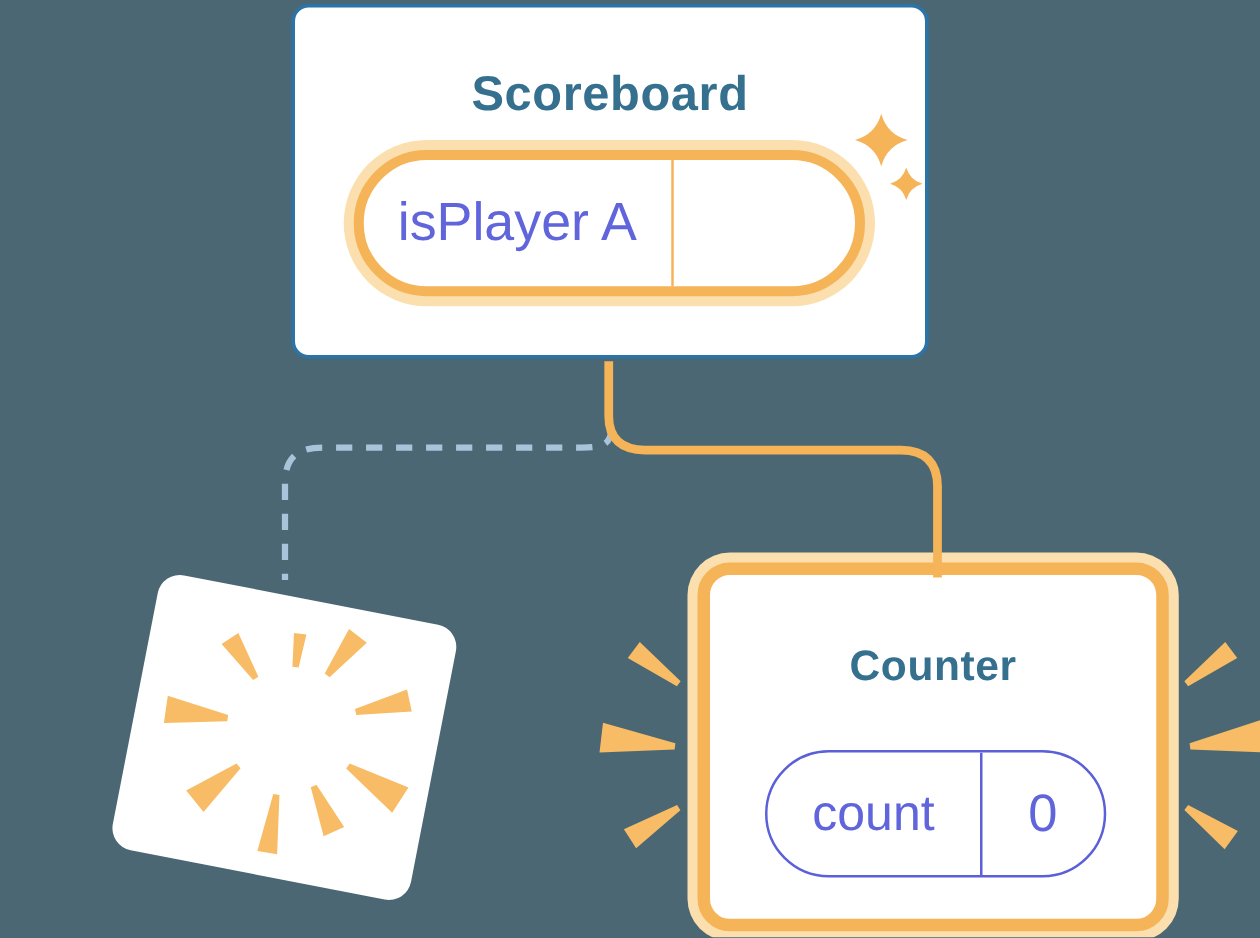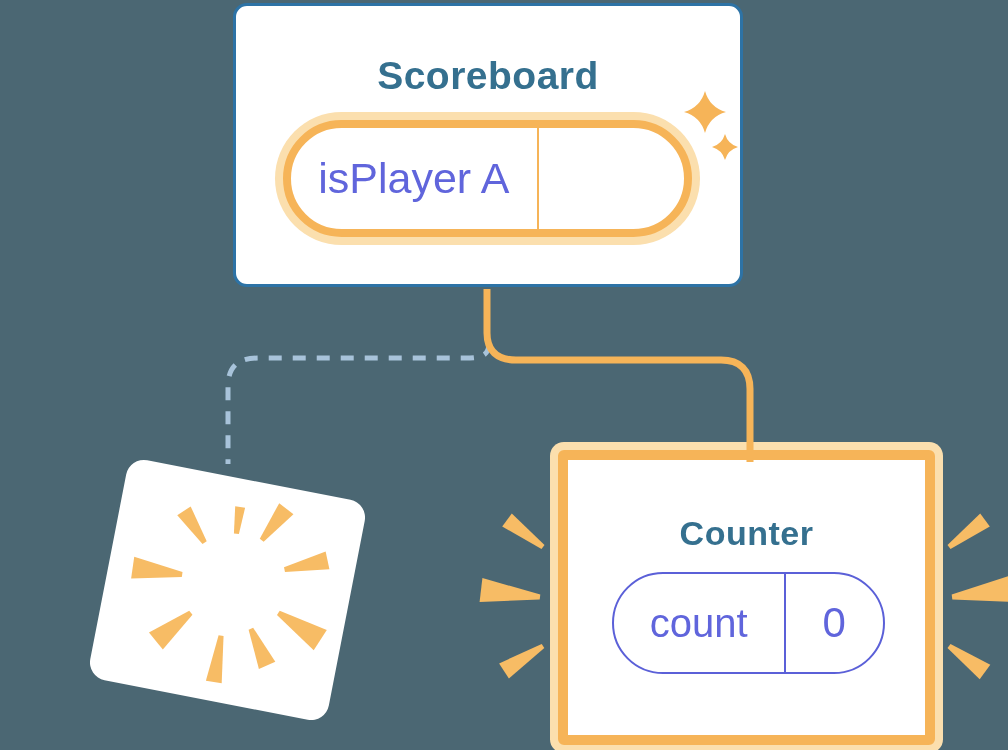--- a/index.html
+++ b/index.html
@@ -28,21 +28,21 @@
   .scoreboard-card {
     left: 233px; top: 3px;
     width: 510px; height: 284px;
     border: 3px solid var(--scoreboard-border, #2D73A6);
     border-radius: 14px;
   }
   .counter-card {
     left: 558px; top: 450px;
     width: 377px; height: 295px;
     border: 10px solid var(--orange, #F6B458);
-    border-radius: 6px;
+    border-radius: 26px;
     box-shadow: 0 0 0 8px var(--orange-halo, #FBDFAE);
   }
   .card-title {
     position: absolute;
     left: 0; right: 0;
     text-align: center;
     color: var(--title-text, #35708F);
     font-weight: 600;
     letter-spacing: 0.5px;
     line-height: 1;
@@ -57,21 +57,21 @@
     overflow: hidden;
   }
   .sb-pill {
     left: 47px; top: 114px;
     width: 409px; height: 117px;
     border: 8px solid var(--orange, #F6B458);
     border-radius: 62px;
     box-shadow: 0 0 0 8px var(--orange-halo, #FBDFAE);
   }
   .ct-pill {
-    left: 44px; top: 112px;
+    left: 44px; top: 140px;
     width: 273px; height: 102px;
     border: 2px solid var(--counter-pill-border, #5B60D8);
     border-radius: 52px;
     justify-content: space-between;
   }
   .pill-cell {
     display: flex;
     align-items: center;
     justify-content: center;
     color: var(--state-text, #6065DC);

